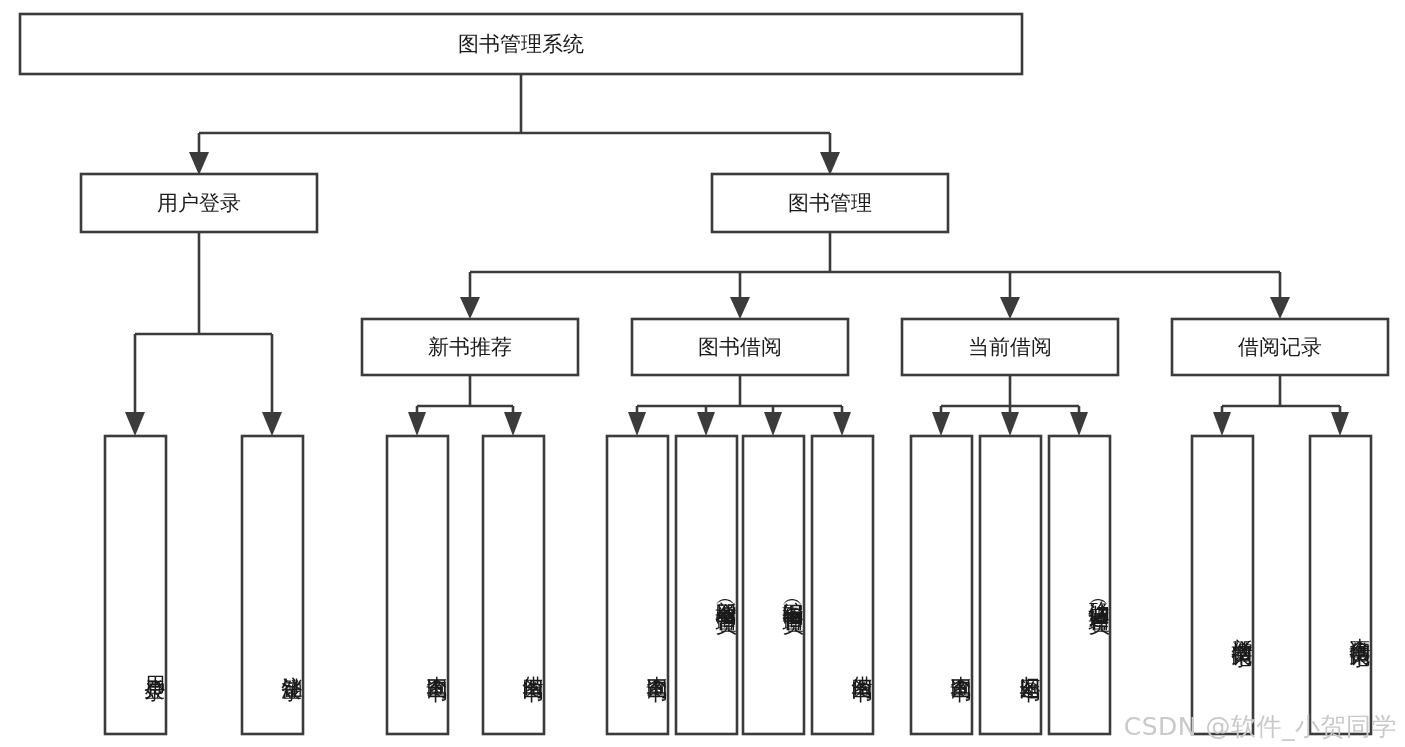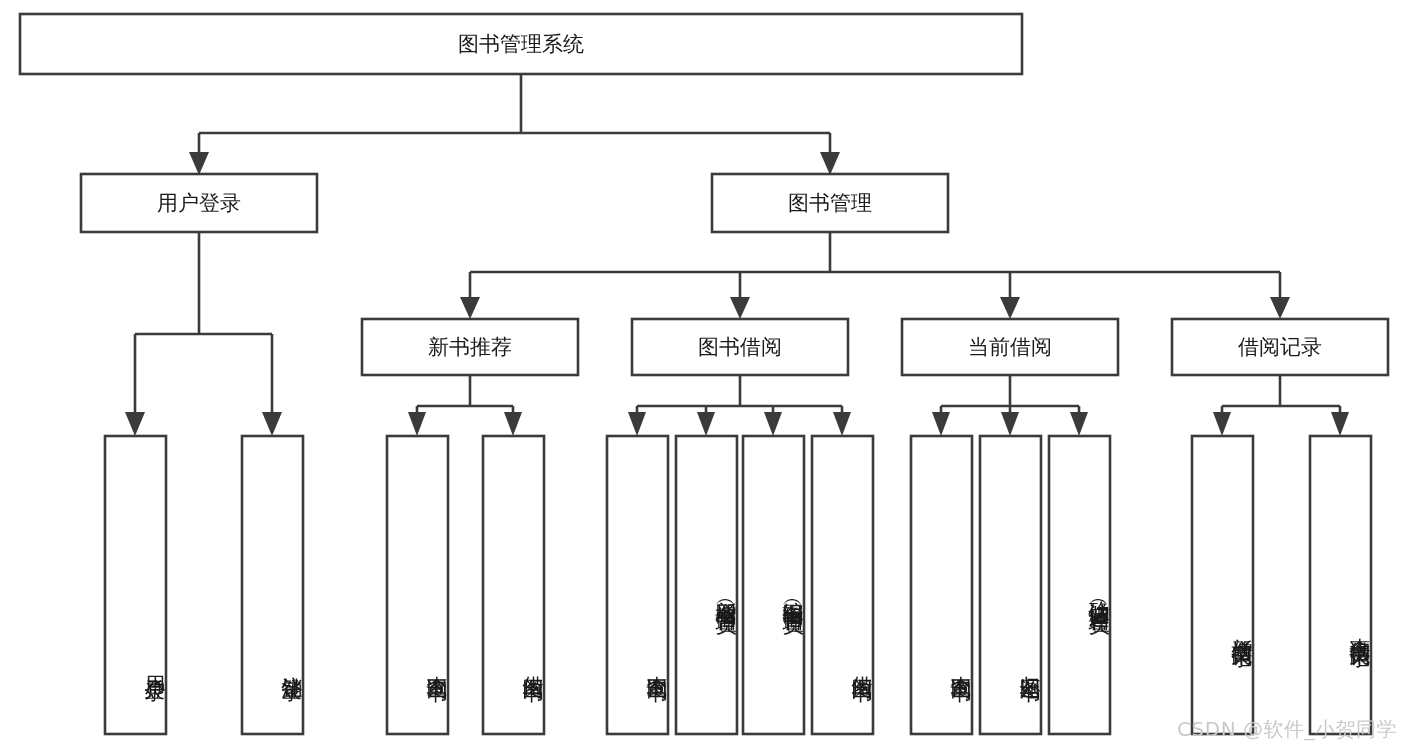--- a/index.html
+++ b/index.html
@@ -63,21 +63,21 @@
     justify-content: center;
     white-space: nowrap;
     pointer-events: none;
   }
   .watermark {
     position: absolute;
     right: 8px;
     bottom: 4px;
     color: #c9c9c9;
     font-family: "DejaVu Sans", "Liberation Sans", sans-serif;
-    font-size: 20px;
+    font-size: 25px;
     letter-spacing: 0.5px;
     white-space: nowrap;
   }
 </style>
 </head>
 <body>
 
 <div id="diagram-root">
 
   <svg id="tree-svg" viewBox="0 0 1405 747">

